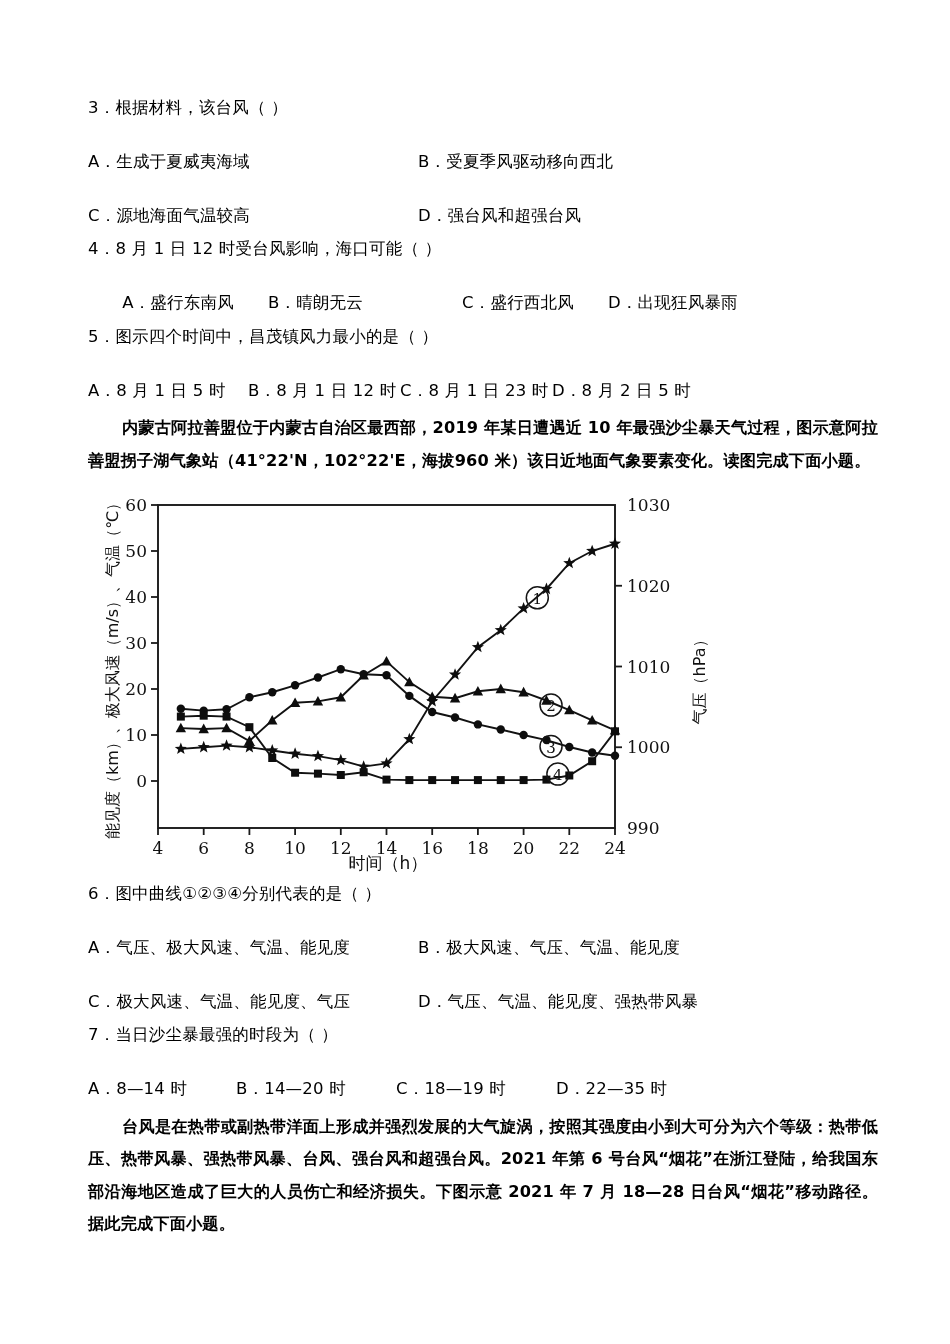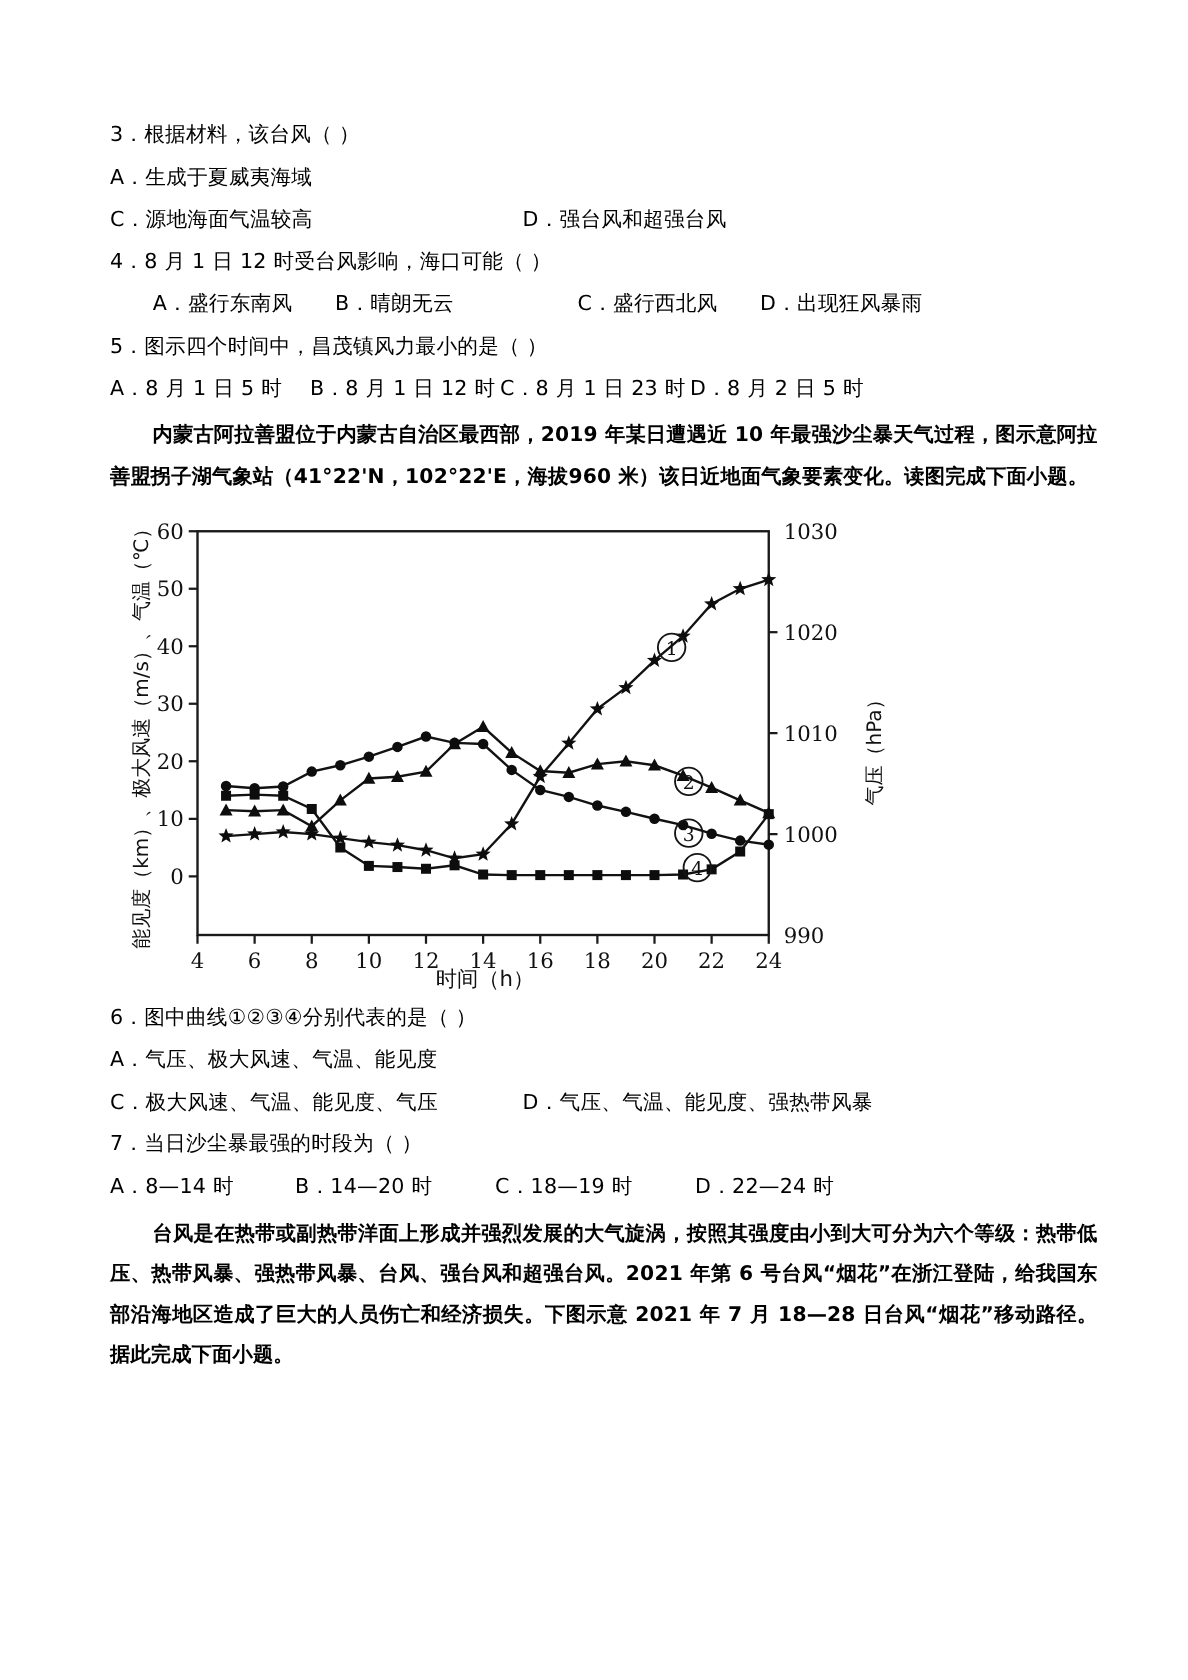--- a/index.html
+++ b/index.html
@@ -39,21 +39,21 @@
   }
   .opts {
     display: flex;
     margin: 0 0 9px 0;
     font-size: 16.5px;
     line-height: 1.5;
     letter-spacing: 0.2px;
   }
   .opts.two-col > .opt { width: 330px; flex: none; }
   .opts.four-col > .opt { flex: none; }
-  .opt { white-space: nowrap; }
+  .opt { white-space: nowrap; margin-top: 20px; }
 
   .para {
     font-size: 16.2px;
     line-height: 2.0;
     margin: 6px 0 4px 0;
     text-indent: 2.1em;
     text-align: justify;
     letter-spacing: 0.15px;
     font-weight: bold;
   }
@@ -74,20 +74,21 @@
 </style>
 </head>
 <body>
 
 <div class="page">
   <div class="content">
 
     <div class="q-stem">3．根据材料，该台风（    ）</div>
     <div class="opts two-col">
       <div class="opt">A．生成于夏威夷海域</div>
+      <div class="opt">B．受夏季风驱动移向西北</div>
     </div>
     <div class="opts two-col">
       <div class="opt">C．源地海面气温较高</div>
       <div class="opt">D．强台风和超强台风</div>
     </div>
 
     <div class="q-stem">4．8 月 1 日 12 时受台风影响，海口可能（    ）</div>
     <div class="opts four-col">
       <div class="opt w4">A．盛行东南风</div>
       <div class="opt w5">B．晴朗无云</div>
@@ -281,30 +282,31 @@
 
         <text id="xlabel" x="300" y="386" text-anchor="middle" font-family="'DejaVu Sans','Liberation Sans',sans-serif" font-size="17" fill="#111">时间（h）</text>
         <text id="ylabel-left" x="30" y="184" text-anchor="middle" transform="rotate(-90 30 184)" font-family="'DejaVu Sans','Liberation Sans',sans-serif" font-size="16" fill="#111">能见度（km）、极大风速（m/s）、气温（℃）</text>
         <text id="ylabel-right" x="617" y="195" text-anchor="middle" transform="rotate(-90 617 195)" font-family="'DejaVu Sans','Liberation Sans',sans-serif" font-size="16" fill="#111">气压（hPa）</text>
       </svg>
     </div>
 
     <div class="q-stem">6．图中曲线①②③④分别代表的是（    ）</div>
     <div class="opts two-col">
       <div class="opt w7">A．气压、极大风速、气温、能见度</div>
+      <div class="opt">B．极大风速、气压、气温、能见度</div>
     </div>
     <div class="opts two-col">
       <div class="opt w7">C．极大风速、气温、能见度、气压</div>
       <div class="opt">D．气压、气温、能见度、强热带风暴</div>
     </div>
 
     <div class="q-stem">7．当日沙尘暴最强的时段为（    ）</div>
     <div class="opts four-col">
       <div class="opt w8">A．8—14 时</div>
       <div class="opt w5">B．14—20 时</div>
       <div class="opt w5">C．18—19 时</div>
-      <div class="opt">D．22—24 时</div>
+      <div class="opt">D．22—35 时</div>
     </div>
 
     <div class="para">台风是在热带或副热带洋面上形成并强烈发展的大气旋涡，按照其强度由小到大可分为六个等级：热带低压、热带风暴、强热带风暴、台风、强台风和超强台风。2021 年第 6 号台风“烟花”在浙江登陆，给我国东部沿海地区造成了巨大的人员伤亡和经济损失。下图示意 2021 年 7 月 18—28 日台风“烟花”移动路径。据此完成下面小题。</div>
 
   </div>
 </div>
 
 </body></html>

